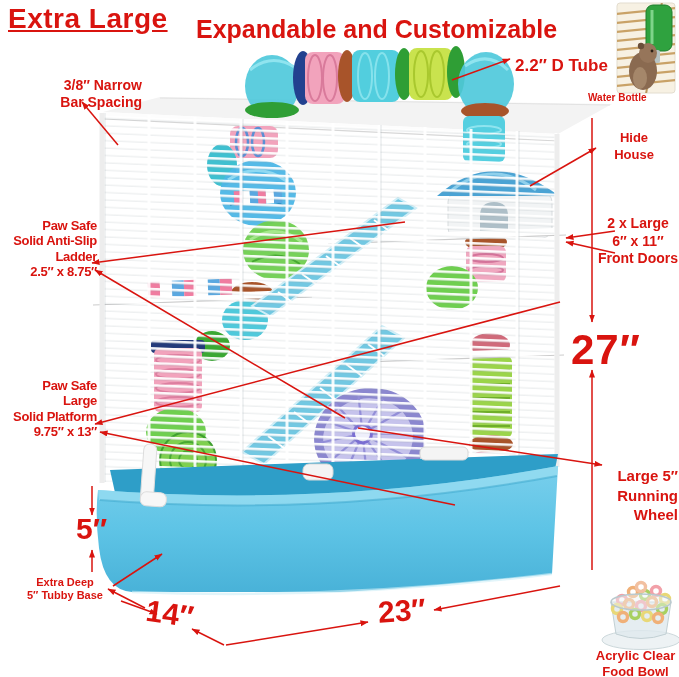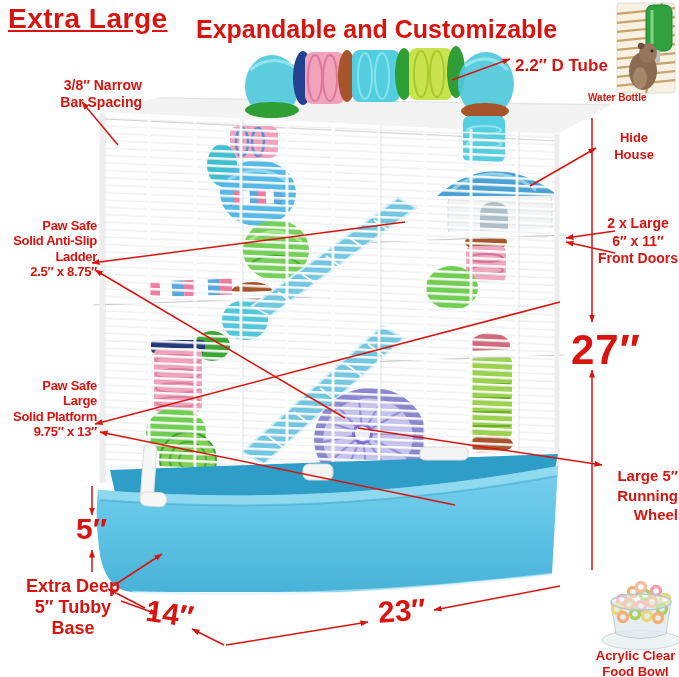--- a/index.html
+++ b/index.html
@@ -13,21 +13,21 @@
   .barspace  {left:28px;top:77px;width:114px;text-align:right;font-size:14px;}
   .dtube     {left:515px;top:56px;font-size:17px;}
   .waterbot  {left:588px;top:92px;width:91px;text-align:left;font-size:10px;}
   .hidehouse {left:598px;top:130px;width:72px;text-align:center;font-size:13px;line-height:1.3;}
   .frontdoors{left:592px;top:215px;width:92px;text-align:center;font-size:14px;line-height:1.25;}
   .h27       {left:571px;top:325px;font-size:42px;letter-spacing:1px;}
   .ladder    {left:-10px;top:218px;width:107px;text-align:right;font-size:13px;letter-spacing:-.3px;}
   .platform  {left:-10px;top:378px;width:107px;text-align:right;font-size:13px;letter-spacing:-.3px;}
   .wheel     {left:598px;top:450px;width:80px;text-align:right;font-size:15px;line-height:1.3;margin-top:16px;}
   .d5        {left:76px;top:511px;font-size:30px;}
-  .tubby     {left:16px;top:576px;width:114px;text-align:center;font-size:18px;}
+  .tubby     {left:8px;top:576px;width:114px;text-align:center;font-size:11px;}
   .d14       {left:146px;top:596px;font-size:30px;transform:rotate(8deg);}
   .d23       {left:378px;top:593px;font-size:30px;transform:rotate(-4deg);}
   .foodbowl  {left:592px;top:648px;width:87px;text-align:center;font-size:13px;line-height:1.25;}
   .ann{stroke:var(--annotation_red,#d9140f);stroke-width:1.5;fill:none;}
   #ah path{fill:var(--annotation_red,#d9140f);}
 </style>
 </head>
 <body>
 
 <svg class="scene" width="679" height="677" viewBox="0 0 679 677">

